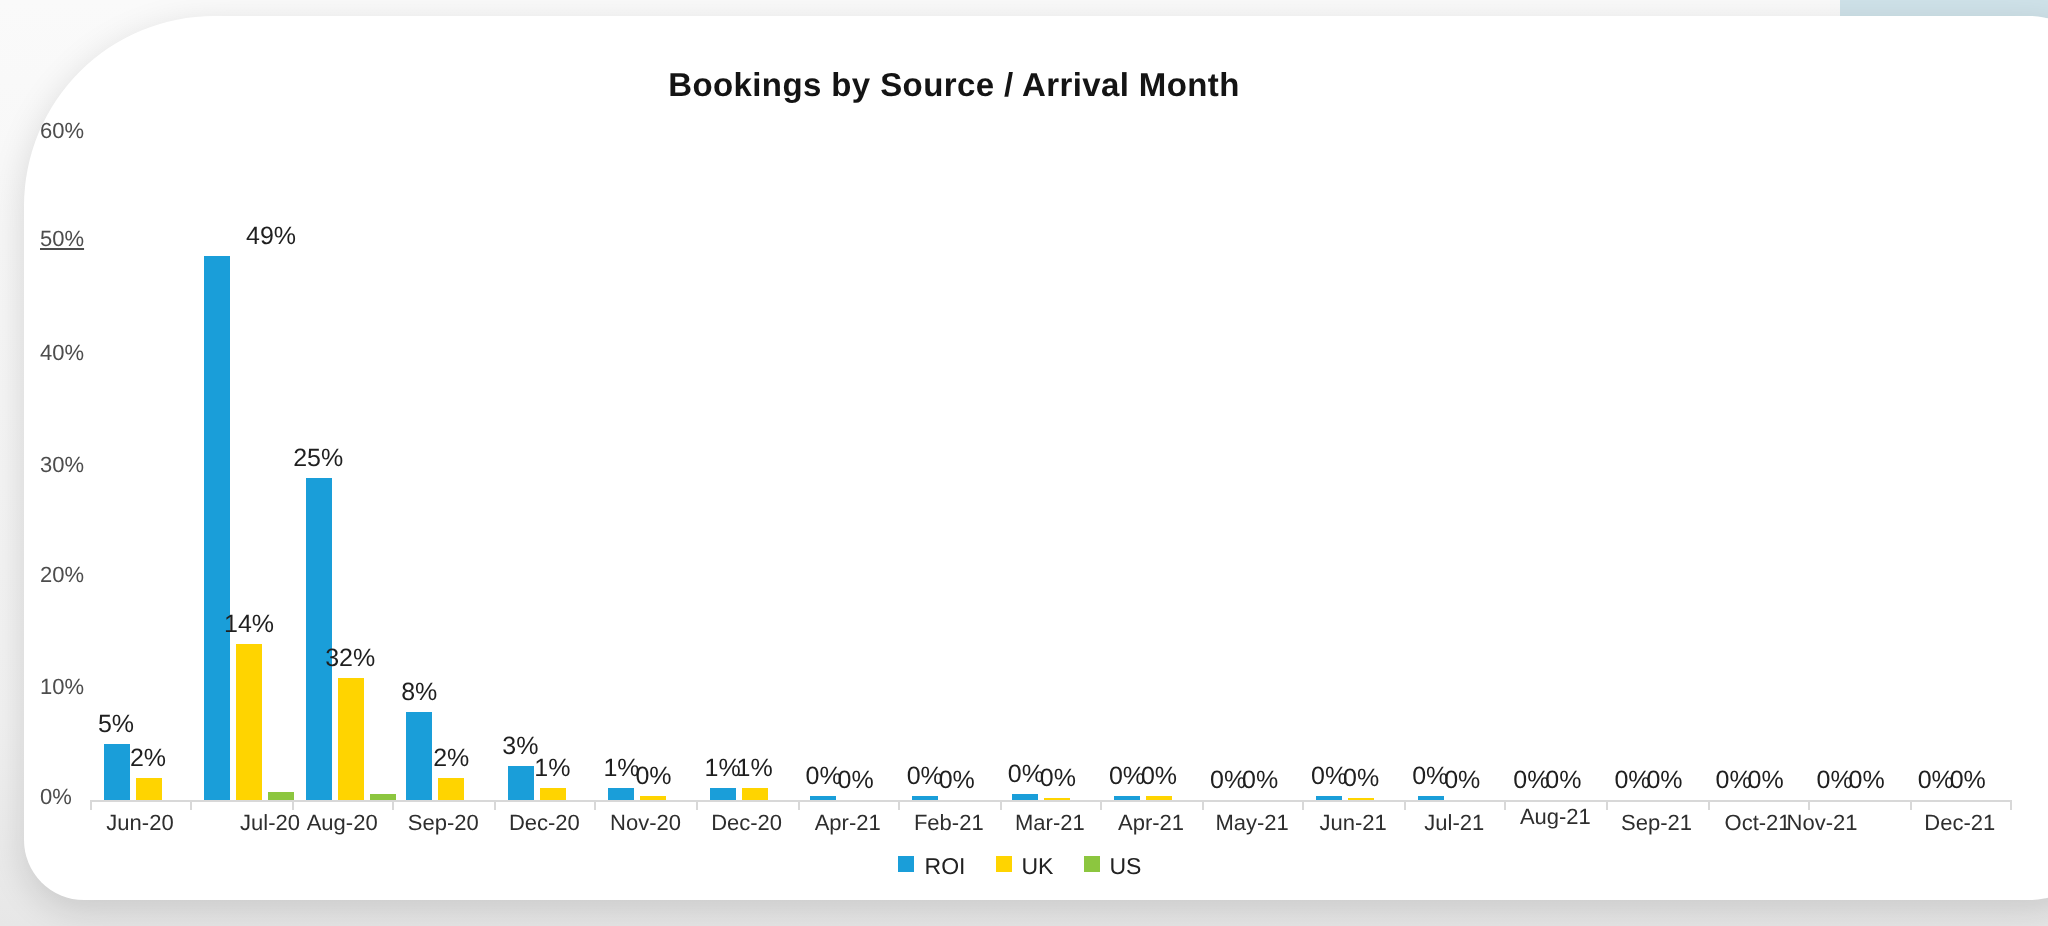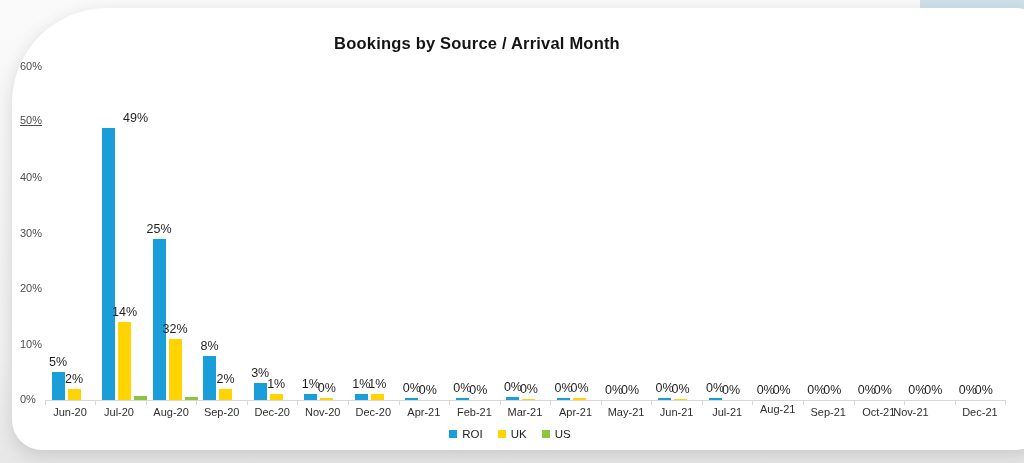--- a/index.html
+++ b/index.html
@@ -42,21 +42,21 @@
   .tickmark{position:absolute;width:1px;height:4px;background:#d8d8d8;}
   .bar{position:absolute;}
   .dlabel{
     position:absolute;width:36px;text-align:center;
     font-size:12.5px;color:#1f1f1f;white-space:nowrap;
   }
   .legend{
     position:absolute;left:0;top:420px;width:980px;
     display:flex;justify-content:center;align-items:center;gap:15px;
   }
-  .legend-item{display:flex;align-items:center;gap:5px;}
+  .legend-item{display:flex;gap:5px;}
   .legend-swatch{width:8px;height:8px;display:inline-block;}
   .legend-label{font-size:11.5px;color:#222;}
 </style>
 </head>
 <body>
 
 <div class="bg-corner"></div>
 <svg class="bg-curve" width="110" height="100" viewBox="0 0 110 100">
   <path d="M40,84 Q75,70 112,60" fill="none" stroke="#e8c63e" stroke-width="3"></path>
 </svg>
@@ -77,21 +77,21 @@
       <div class="ytick" style="top: 106px; text-decoration: underline;">50%</div>
       <div class="ytick" style="top: 52px;">60%</div>
       <div class="axis" style="left: 25px; width: 961px; top: 392px;"></div>
       <div class="tickmark" style="left: 24.725px; top: 393px;"></div>
       <div class="xlabel" style="left: 23px; top: 398px;">Jun-20</div>
       <div class="bar" style="left: 31.5px; width: 13px; height: 27.75px; top: 364.25px; background: rgb(26, 158, 217);"></div>
       <div class="dlabel" style="left: 20px; top: 347.25px;">5%</div>
       <div class="bar" style="left: 47.5px; width: 13px; height: 11.1px; top: 380.9px; background: rgb(255, 212, 0);"></div>
       <div class="dlabel" style="left: 36px; top: 363.9px;">2%</div>
       <div class="tickmark" style="left: 75.275px; top: 393px;"></div>
-      <div class="xlabel" style="left: 72px; top: 398px;">Jul-20</div>
+      <div class="xlabel" style="left: 88px; top: 398px;">Jul-20</div>
       <div class="bar" style="left: 82.05px; width: 13px; height: 271.95px; top: 120.05px; background: rgb(26, 158, 217);"></div>
       <div class="dlabel" style="left: 70.55px; top: 103.05px; margin-left: 27px;">49%</div>
       <div class="bar" style="left: 98.05px; width: 13px; height: 77.7px; top: 314.3px; background: rgb(255, 212, 0);"></div>
       <div class="dlabel" style="left: 86.55px; top: 297.3px;">14%</div>
       <div class="bar" style="left: 114.05px; width: 13px; height: 3.885px; top: 388.115px; background: rgb(140, 198, 63);"></div>
       <div class="tickmark" style="left: 125.825px; top: 393px;"></div>
       <div class="xlabel" style="left: 124.1px; top: 398px;">Aug-20</div>
       <div class="bar" style="left: 132.6px; width: 13px; height: 160.95px; top: 231.05px; background: rgb(26, 158, 217);"></div>
       <div class="dlabel" style="left: 121.1px; top: 214.05px;">25%</div>
       <div class="bar" style="left: 148.6px; width: 13px; height: 61.05px; top: 330.95px; background: rgb(255, 212, 0);"></div>

